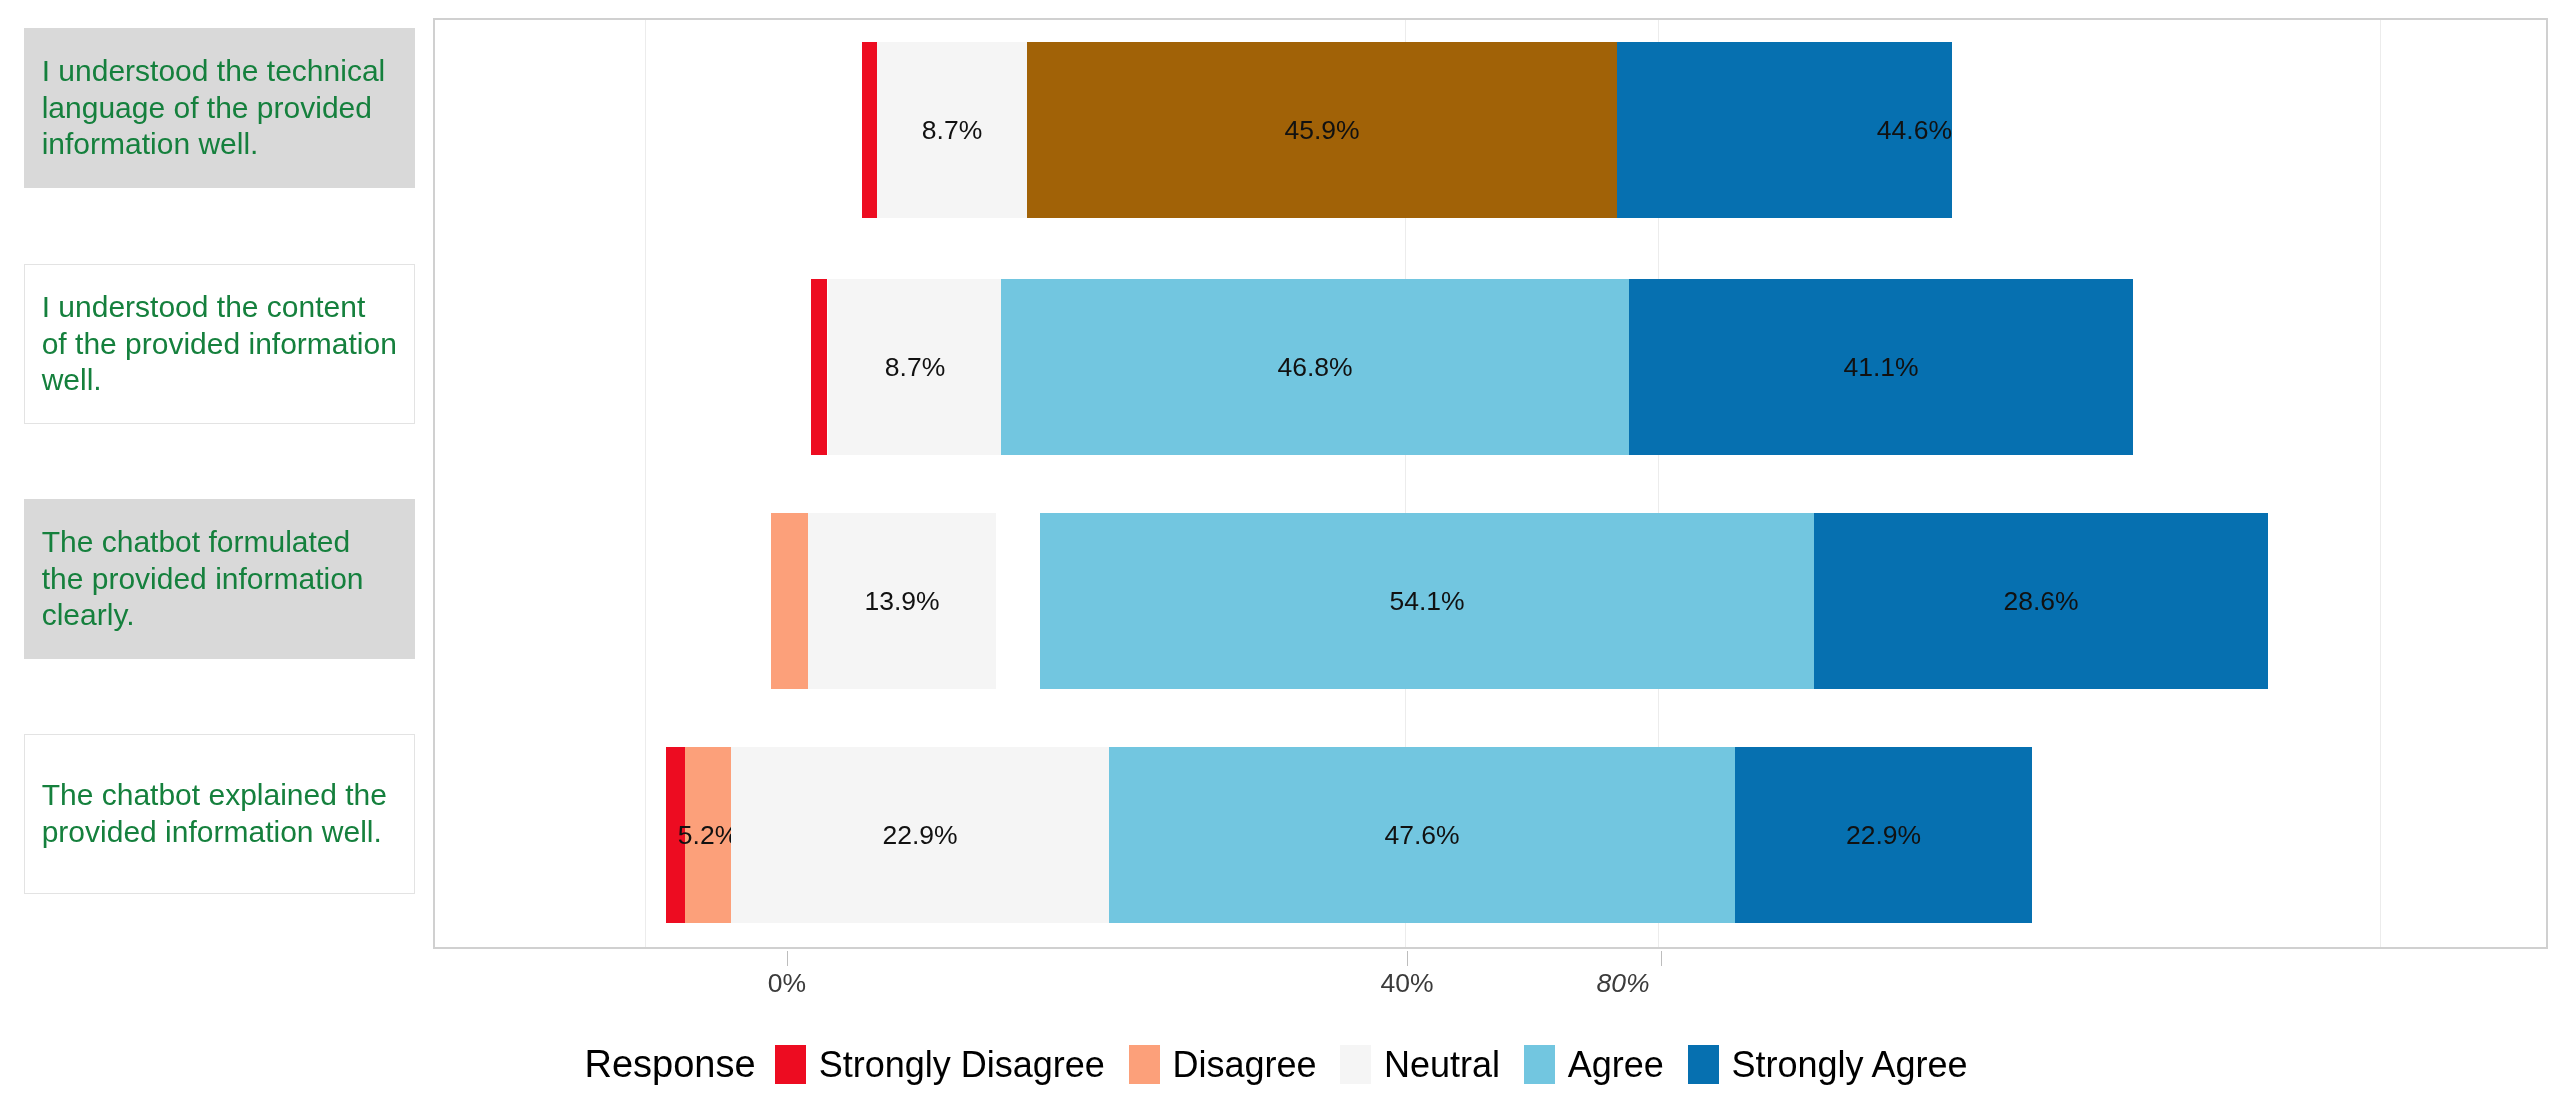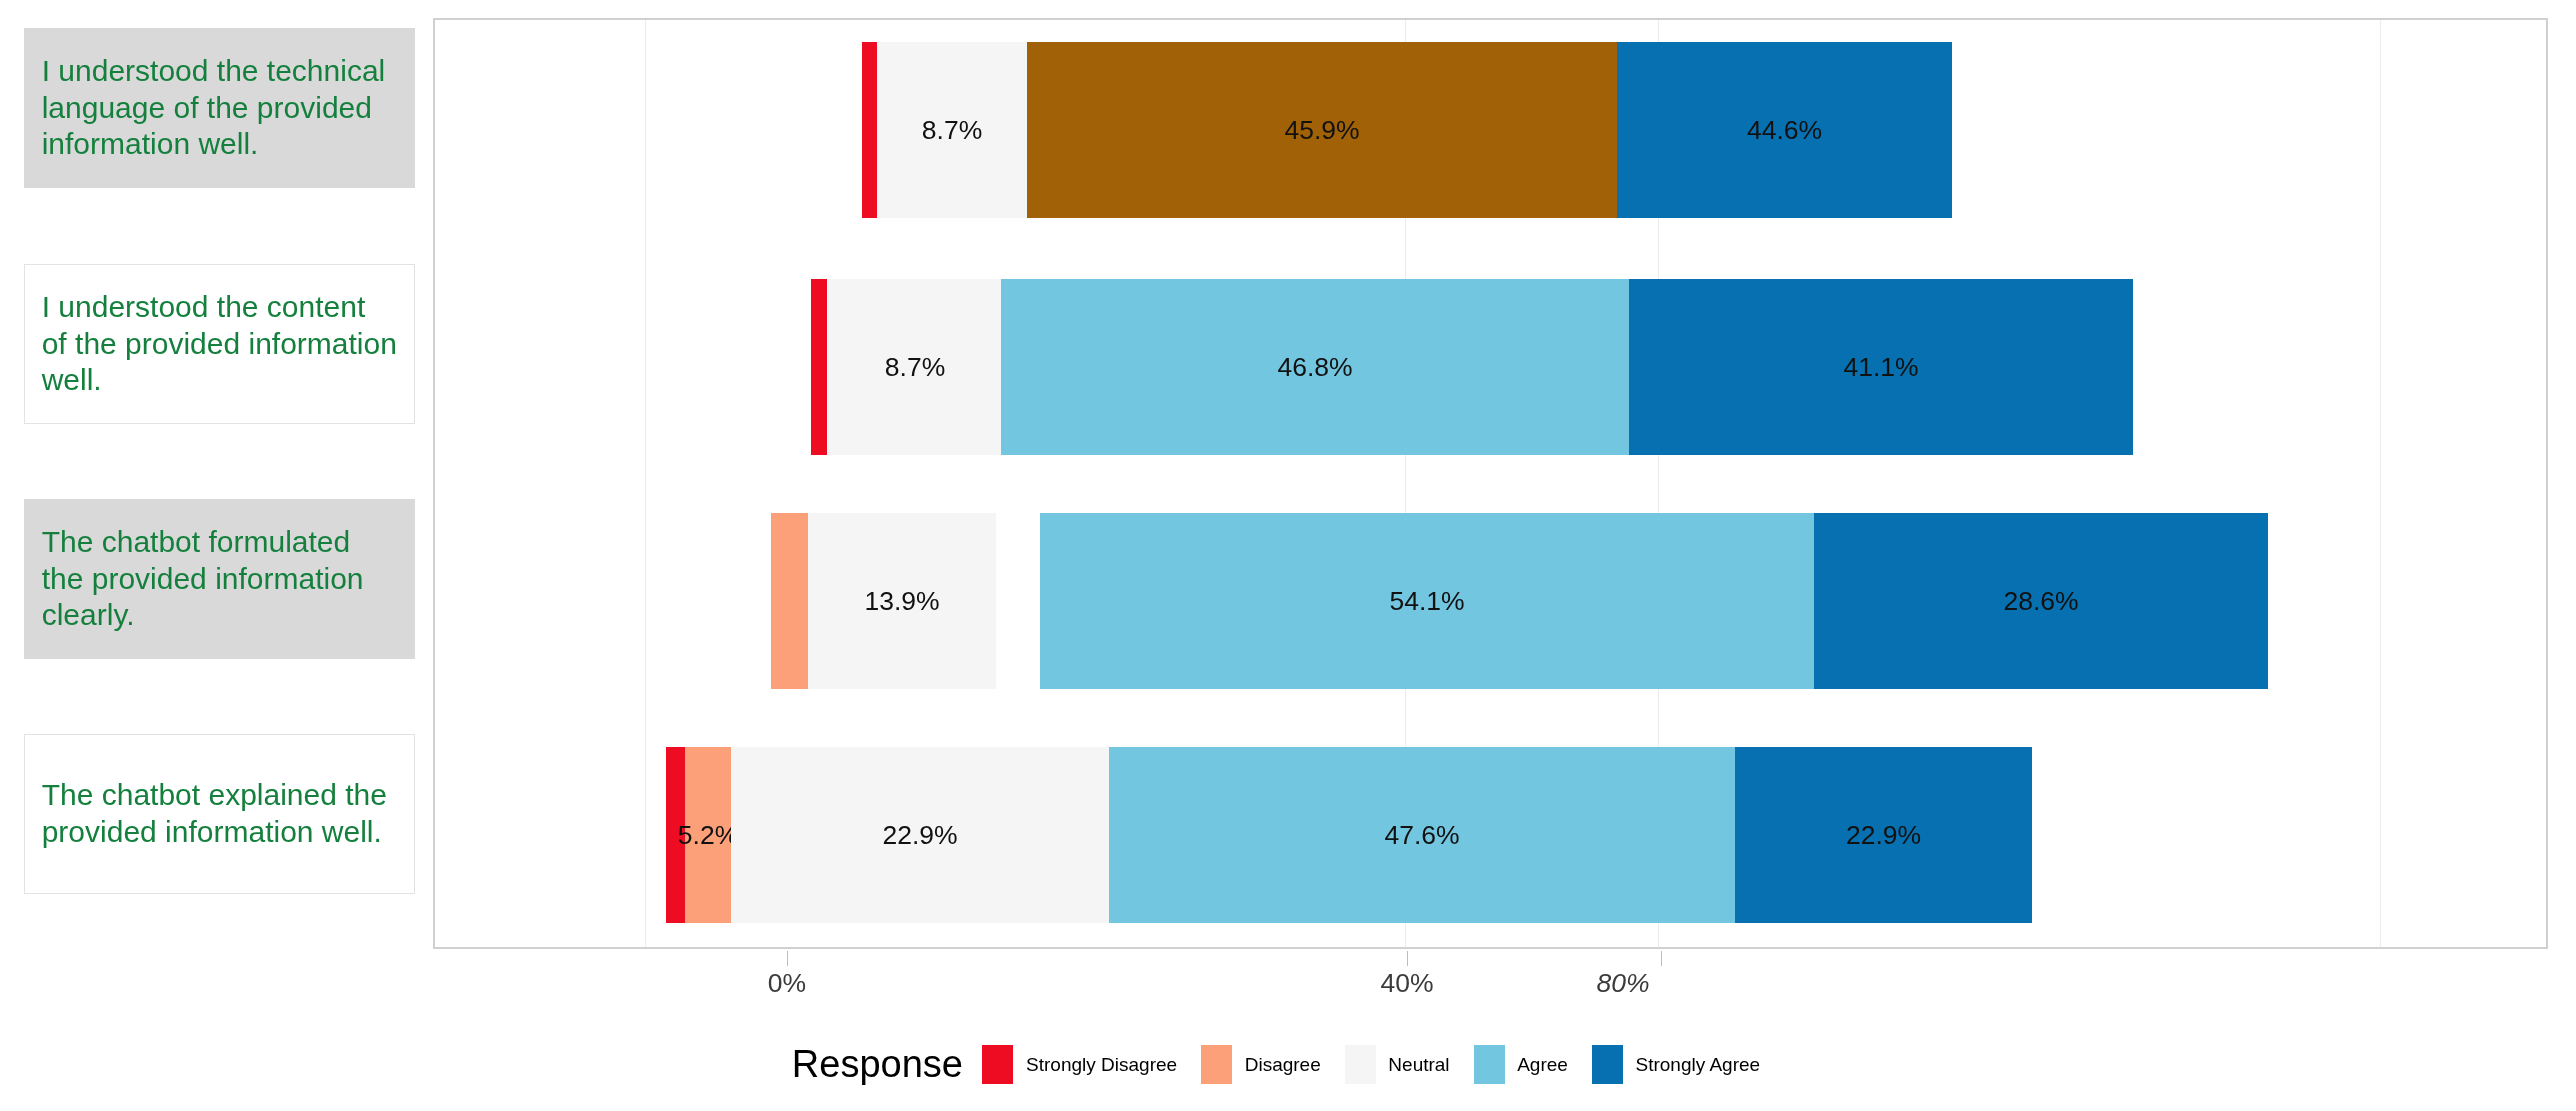--- a/index.html
+++ b/index.html
@@ -28,21 +28,21 @@
   .axis-tick{position:absolute;top:951px;width:1.4px;height:15.3px;background:#bdbdbd;}
   .axis-label{position:absolute;top:968px;font-size:26.5px;color:#3b3b3b;
               transform:translateX(-50%);white-space:nowrap;}
 
   
   .legend{position:absolute;left:0;top:1040px;width:2576px;height:49px;
           display:flex;align-items:center;justify-content:center;gap:0px;}
   .legend-title{font-size:38px;color:#000;margin-right:19.5px;}
   .legend-item{display:flex;align-items:center;margin-right:24px;}
   .legend-swatch{width:31px;height:39px;margin-right:12.6px;}
-  .legend-text{font-size:19px;color:#000;white-space:nowrap;}
+  .legend-text{font-size:36px;color:#000;white-space:nowrap;}
 </style>
 </head>
 <body>
 
 <div id="root">
 
   <div class="label-col">
     <div class="label-box shaded" style="top:28px;height:160px;">
       <span>I understood the technical language of the provided information well.</span>
     </div>
@@ -74,21 +74,21 @@
     <div class="gridline" style="left:1945px;"></div>
   </div>
 
   <div class="seg" style="position:absolute;left:862px;top:42px;width:15.3px;height:176px;background:#ED0C21;"></div>
   <div class="seg" style="position:absolute;left:877px;top:42px;width:150px;height:176px;background:#F5F5F5;">
     <span>8.7%</span>
   </div>
   <div class="seg" style="position:absolute;left:1027px;top:42px;width:590px;height:176px;background:#a16207;">
     <span>45.9%</span>
   </div>
-  <div class="seg" style="position:absolute;left:1617px;top:42px;width:335px;height:176px;background:#0670B0;">
+  <div class="seg" style="position:absolute;left:1617px;top:42px;width:335px;height:176px;background:#0670B0;justify-content:flex-end;">
     <span>44.6%</span>
   </div>
 
   <div class="seg" style="position:absolute;left:811px;top:279px;width:16px;height:176px;background:#ED0C21;"></div>
   <div class="seg" style="position:absolute;left:828px;top:279px;width:0px;height:176px;background:#FCA07A;"></div>
   <div class="seg" style="position:absolute;left:828px;top:279px;width:174px;height:176px;background:#F5F5F5;">
     <span>8.7%</span>
   </div>
   <div class="seg" style="position:absolute;left:1001px;top:279px;width:628px;height:176px;background:#72C6E0;">
     <span>46.8%</span>

